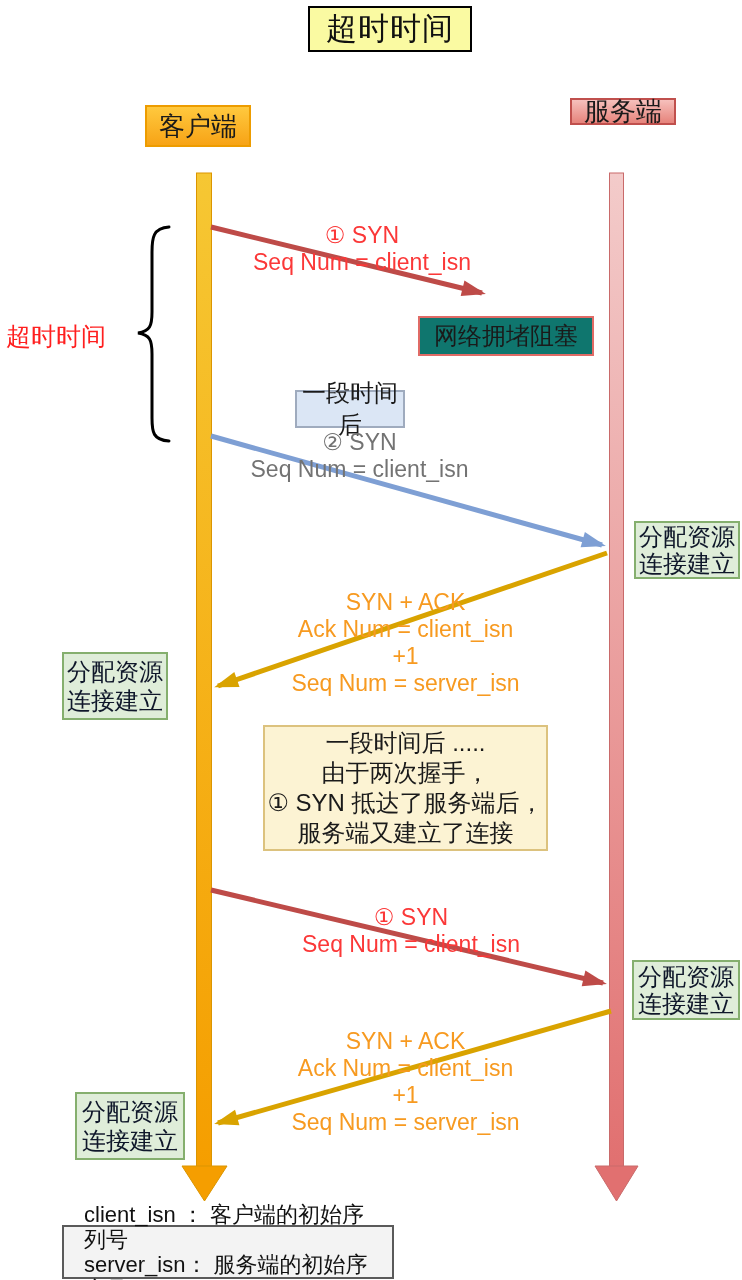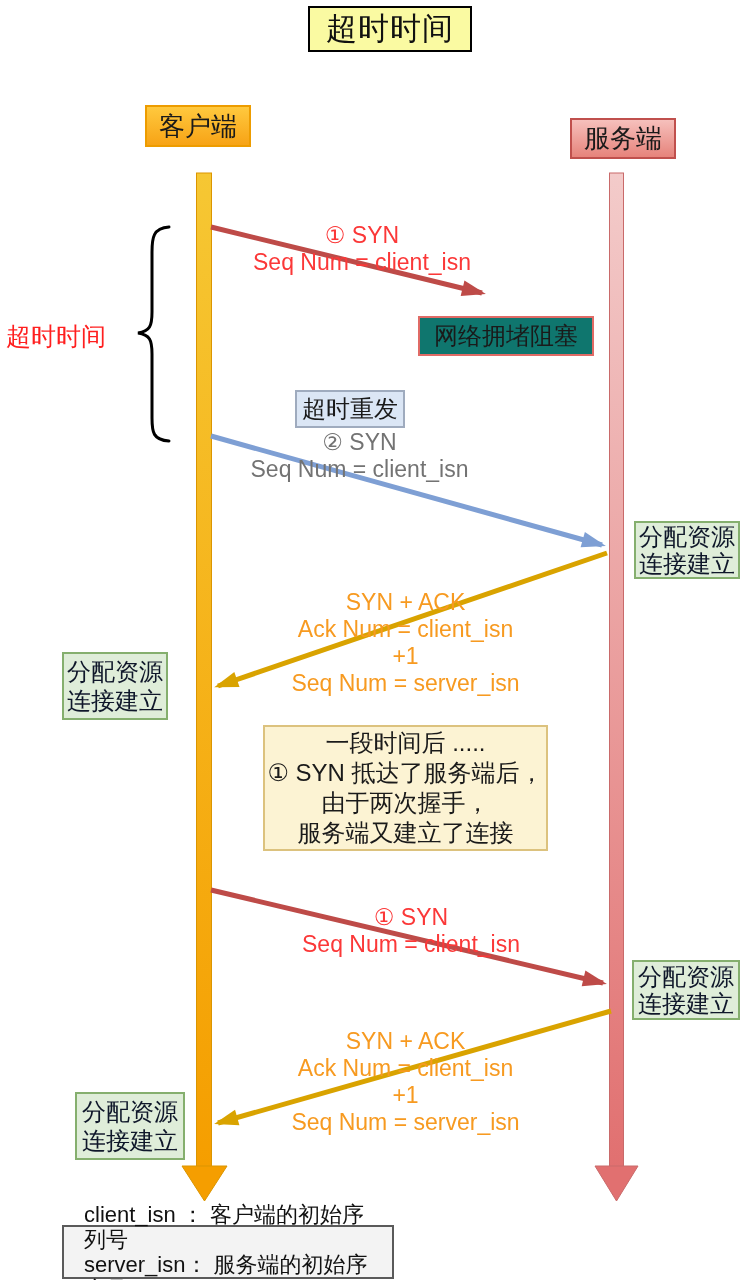--- a/index.html
+++ b/index.html
@@ -10,23 +10,23 @@
   .center-flex{display:flex;align-items:center;justify-content:center;text-align:center;}
 
   
   #title-box{left:308px;top:6px;width:164px;height:46px;background:#fafaa2;border:2px solid #000;
              font-size:31px;color:#111;letter-spacing:1px;}
 
   
   #client-header{left:145px;top:105px;width:106px;height:42px;
                  background:linear-gradient(#ffc93e,#f7a316);border:2px solid #ed9c00;
                  font-size:26px;color:#1a1a1a;}
-  #server-header{left:570px;top:98px;width:106px;height:41px;
+  #server-header{left:570px;top:98px;width:106px;height:27px;
                  background:linear-gradient(#f6c0bc,#e6837b);border:2px solid #c0504d;
-                 font-size:26px;color:#1a1a1a;margin-top:20px;}
+                 font-size:26px;color:#1a1a1a;}
 
   
   #timeout-label{left:6px;top:320px;width:104px;font-size:25px;color:#ff1f1f;text-align:left;}
   #congestion-box{left:418px;top:316px;width:176px;height:40px;background:#0f766e;
                   border:2px solid #e06b66;font-size:24px;color:#1a1a1a;}
   #retransmit-box{left:295px;top:390px;width:110px;height:38px;background:#dbe6f5;
                   border:2px solid #9fabbe;font-size:24px;color:#1a1a1a;}
 
   .alloc-box{background:#dfedd9;border:2px solid #85af6e;font-size:24px;color:#0f172a;
              line-height:29px;flex-direction:column;}
@@ -94,21 +94,21 @@
   </svg>
 
   <div id="title-box" class="abs center-flex">超时时间</div>
 
   <div id="client-header" class="abs center-flex">客户端</div>
   <div id="server-header" class="abs center-flex">服务端</div>
 
   <div id="timeout-label" class="abs">超时时间</div>
 
   <div id="congestion-box" class="abs center-flex">网络拥堵阻塞</div>
-  <div id="retransmit-box" class="abs center-flex">超时重发</div>
+  <div id="retransmit-box" class="abs center-flex">一段时间后</div>
 
   <div id="syn1-label" class="abs msg">
     <div>① SYN</div>
     <div>Seq Num = client_isn</div>
   </div>
   <div id="retransmit-syn-label" class="abs msg">
     <div>② SYN</div>
     <div>Seq Num = client_isn</div>
   </div>
   <div id="synack1-label" class="abs msg">
@@ -138,22 +138,22 @@
     <div>分配资源</div>
     <div>连接建立</div>
   </div>
   <div id="client-alloc-2" class="abs center-flex alloc-box">
     <div>分配资源</div>
     <div>连接建立</div>
   </div>
 
   <div id="note-box" class="abs center-flex">
     <div>一段时间后 .....</div>
+    <div>由于两次握手，</div>
     <div>① SYN 抵达了服务端后，</div>
-    <div>由于两次握手，</div>
     <div>服务端又建立了连接</div>
   </div>
 
   <div id="legend-box" class="abs">
     <div>client_isn ： 客户端的初始序列号</div>
     <div>server_isn： 服务端的初始序序号</div>
   </div>
 
 </div>
 

